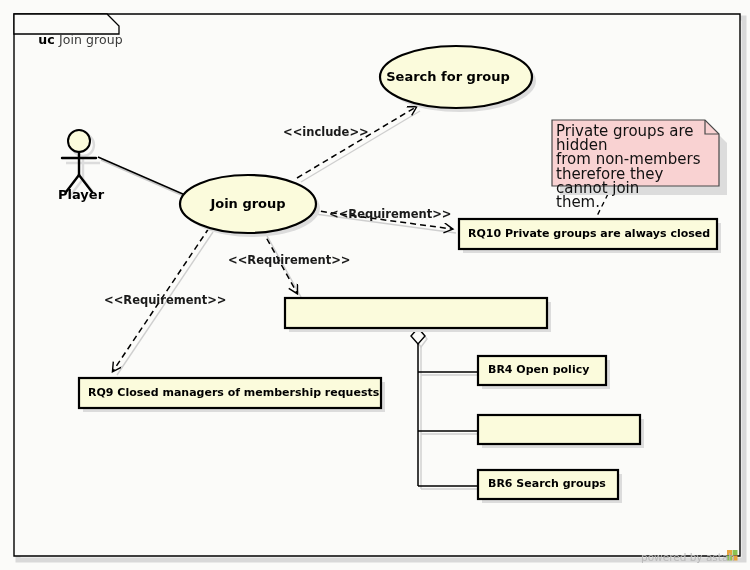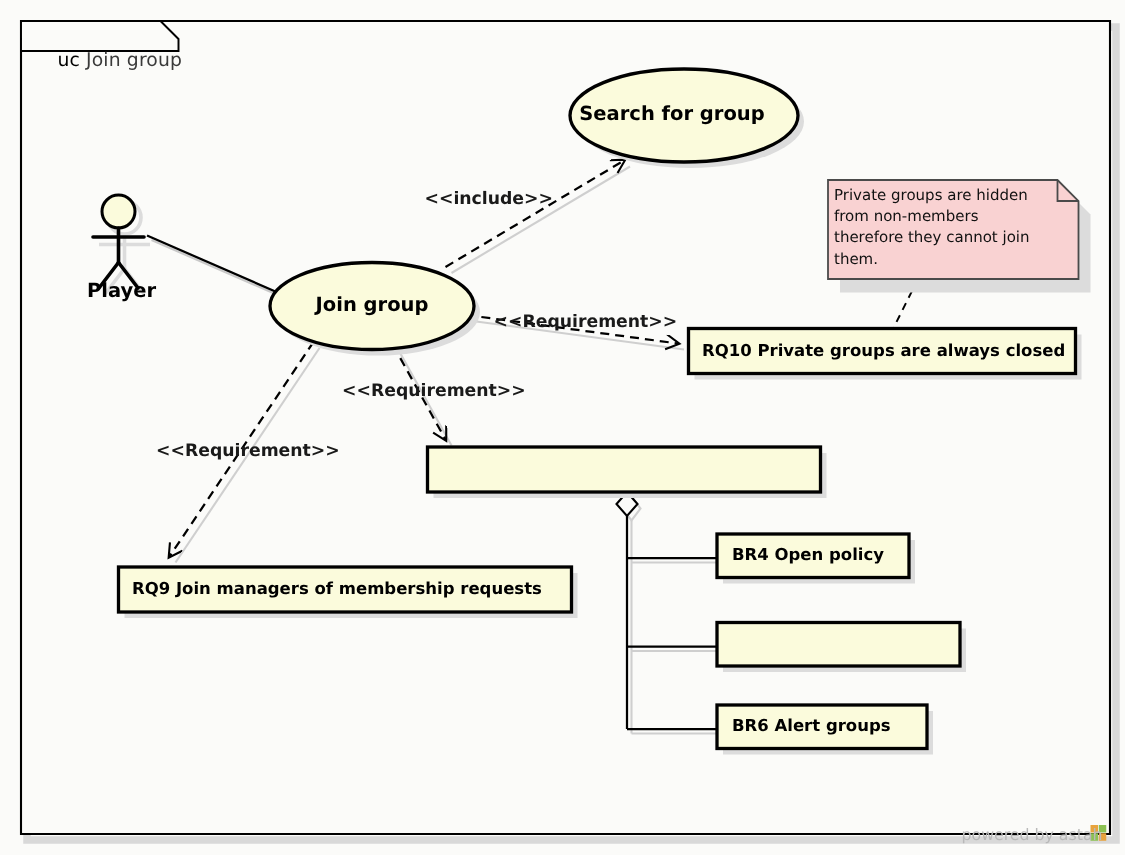--- a/index.html
+++ b/index.html
@@ -28,21 +28,21 @@
   .txt {
     position: absolute;
     color: #000000;
     white-space: pre;
     pointer-events: none;
   }
   .frame-label {
     font-size: 12.5px;
     letter-spacing: 0.1px;
   }
-  .frame-label b { font-weight: normal; }
+  .frame-label b { font-weight: bold; }
   .frame-label span.nm { font-weight: normal; color: #3a3a3a; }
 
   .uc-label {
     font-size: 13px;
     font-weight: bold;
     text-align: center;
   }
   .actor-label {
     font-size: 13px;
     font-weight: bold;
@@ -50,21 +50,21 @@
   .req-label {
     font-size: 11px;
     font-weight: bold;
   }
   .stereo-label {
     font-size: 11.5px;
     font-weight: bold;
     color: #1a1a1a;
   }
   .note-text {
-    font-size: 10px;
+    font-size: 15px;
     line-height: 14.2px;
     color: #111111;
     white-space: pre-line;
   }
   .watermark {
     font-size: 10.5px;
     color: #b9b9b9;
   }
 </style>
 </head>
@@ -196,24 +196,24 @@
   <div class="txt frame-label" style="left:22px; top:17px;">
     <b>uc</b><span class="nm"> Join group</span>
   </div>
 
   <div class="txt actor-label" style="left:58px; top:187px;">Player</div>
 
   <div class="txt uc-label" style="left:380px; top:69px; width:136px;">Search for group</div>
   <div class="txt uc-label" style="left:180px; top:196px; width:136px;">Join group</div>
 
   <div class="txt req-label" style="left:468px; top:227px;">RQ10 Private groups are always closed</div>
-  <div class="txt req-label" style="left:88px; top:386px;">RQ9 Join managers of membership requests</div>
+  <div class="txt req-label" style="left:88px; top:386px;">RQ9 Closed managers of membership requests</div>
 
   <div class="txt req-label" style="left:488px; top:363px;">BR4 Open policy</div>
-  <div class="txt req-label" style="left:488px; top:477px;">BR6 Alert groups</div>
+  <div class="txt req-label" style="left:488px; top:477px;">BR6 Search groups</div>
 
   <div class="txt note-text" style="left:556px; top:124px; width:160px;">Private groups are hidden
 from non-members
 therefore they cannot join
 them.</div>
 
   <div class="txt stereo-label" style="left:283px; top:125px;">&lt;&lt;include&gt;&gt;</div>
   <div class="txt stereo-label" style="left:329px; top:207px;">&lt;&lt;Requirement&gt;&gt;</div>
   <div class="txt stereo-label" style="left:228px; top:253px;">&lt;&lt;Requirement&gt;&gt;</div>
   <div class="txt stereo-label" style="left:104px; top:293px;">&lt;&lt;Requirement&gt;&gt;</div>

